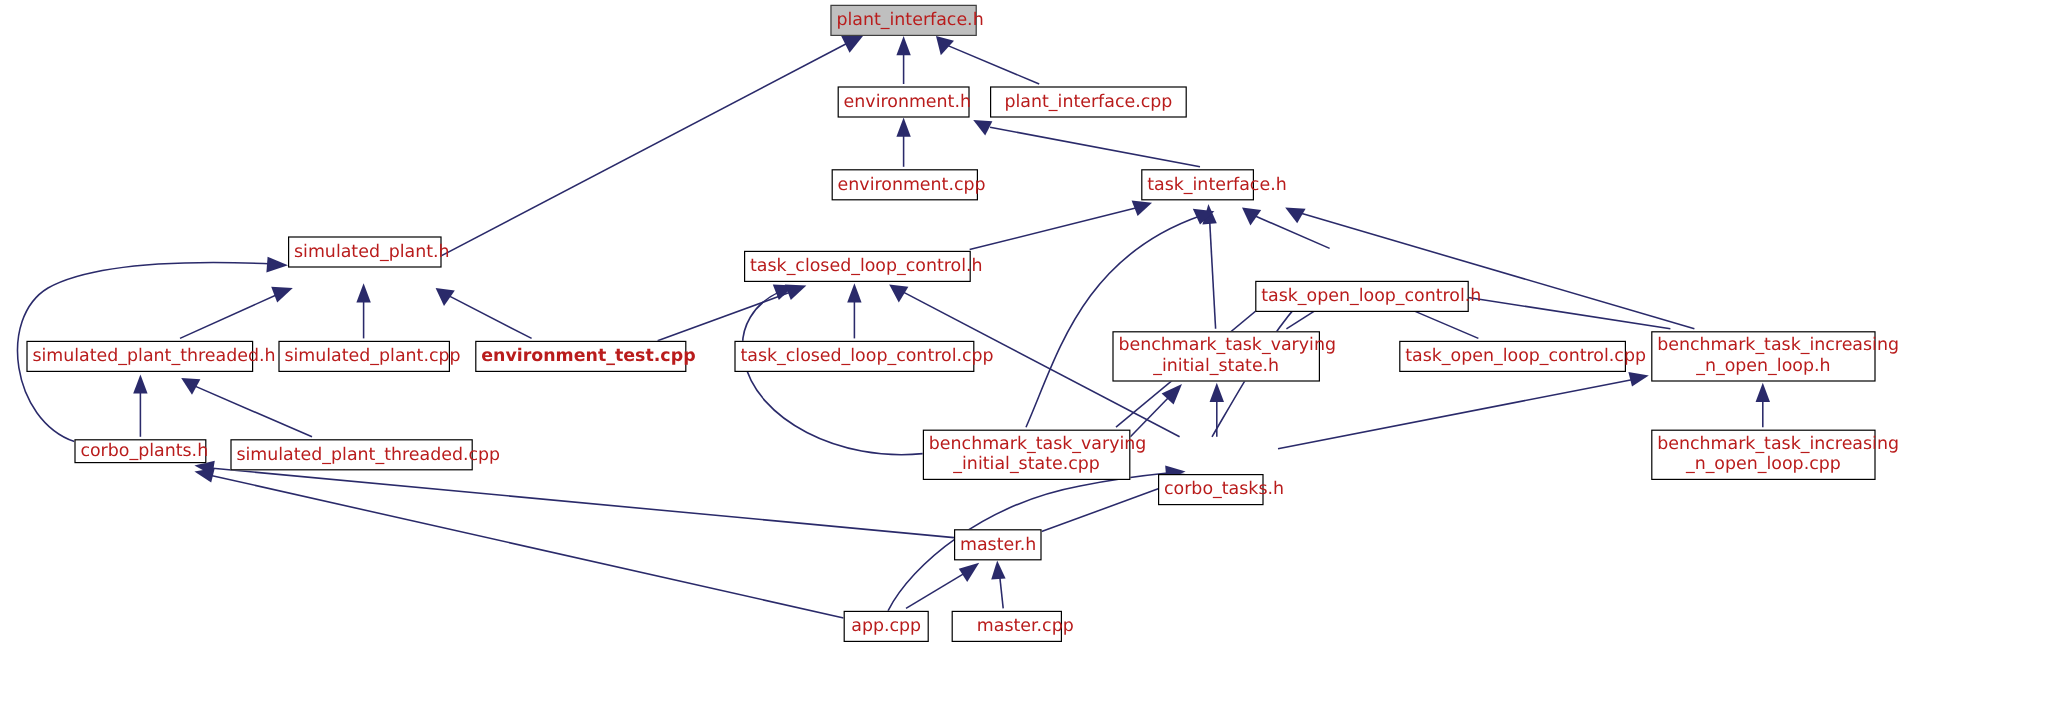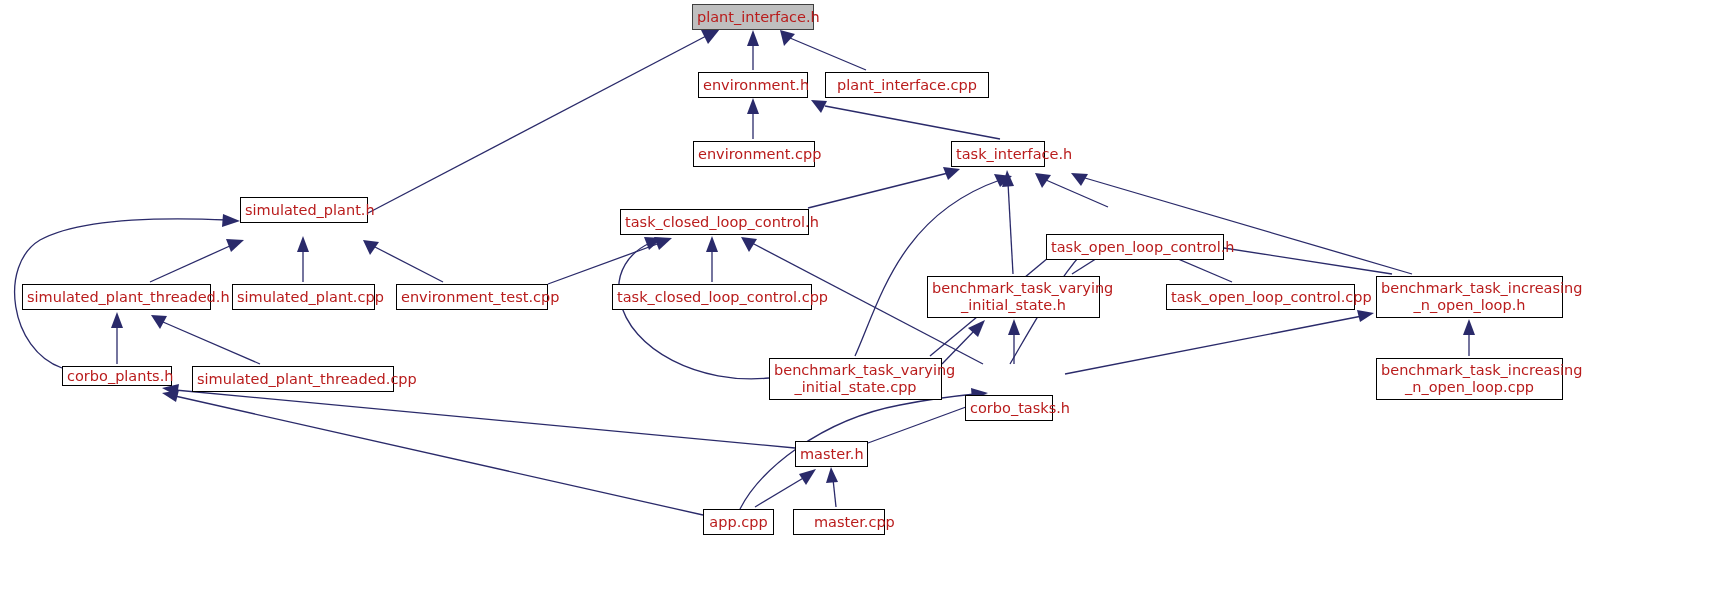--- a/index.html
+++ b/index.html
@@ -179,21 +179,21 @@
       <div class="node-box highlight" style="left: 692px; top: 4px; width: 122px; height: 26px;"><span class="node-label">plant_interface.h</span></div>
       <div class="node-box" style="left: 698px; top: 72px; width: 110px; height: 26px;"><span class="node-label">environment.h</span></div>
       <div class="node-box" style="left: 825px; top: 72px; width: 164px; height: 26px;"><span class="node-label">plant_interface.cpp</span></div>
       <div class="node-box" style="left: 693px; top: 141px; width: 122px; height: 26px;"><span class="node-label">environment.cpp</span></div>
       <div class="node-box" style="left: 951px; top: 141px; width: 94px; height: 26px;"><span class="node-label">task_interface.h</span></div>
       <div class="node-box" style="left: 240px; top: 197px; width: 128px; height: 26px;"><span class="node-label">simulated_plant.h</span></div>
       <div class="node-box" style="left: 620px; top: 209px; width: 189px; height: 26px;"><span class="node-label">task_closed_loop_control.h</span></div>
       <div class="node-box" style="left: 1046px; top: 219px; width: 178px; height: 26px; margin-top: 15px;"><span class="node-label">task_open_loop_control.h</span></div>
       <div class="node-box" style="left: 22px; top: 284px; width: 189px; height: 26px;"><span class="node-label">simulated_plant_threaded.h</span></div>
       <div class="node-box" style="left: 232px; top: 284px; width: 143px; height: 26px;"><span class="node-label">simulated_plant.cpp</span></div>
-      <div class="node-box" style="left: 396px; top: 284px; width: 152px; height: 26px;"><span class="node-label">environment_test.cpp</span></div>
+      <div class="node-box" style="left: 396px; top: 284px; width: 176px; height: 26px; font-weight: bold;"><span class="node-label">environment_test.cpp</span></div>
       <div class="node-box" style="left: 612px; top: 284px; width: 200px; height: 26px;"><span class="node-label">task_closed_loop_control.cpp</span></div>
       <div class="node-box" style="left: 927px; top: 276px; width: 173px; height: 42px;"><span class="node-label">benchmark_task_varying
 _initial_state.h</span></div>
       <div class="node-box" style="left: 1166px; top: 284px; width: 189px; height: 26px;"><span class="node-label">task_open_loop_control.cpp</span></div>
       <div class="node-box" style="left: 1376px; top: 276px; width: 187px; height: 42px;"><span class="node-label">benchmark_task_increasing
 _n_open_loop.h</span></div>
       <div class="node-box" style="left: 62px; top: 366px; width: 110px; height: 20px;"><span class="node-label">corbo_plants.h</span></div>
       <div class="node-box" style="left: 192px; top: 366px; width: 202px; height: 26px;"><span class="node-label">simulated_plant_threaded.cpp</span></div>
       <div class="node-box" style="left: 769px; top: 358px; width: 173px; height: 42px;"><span class="node-label">benchmark_task_varying
 _initial_state.cpp</span></div>

